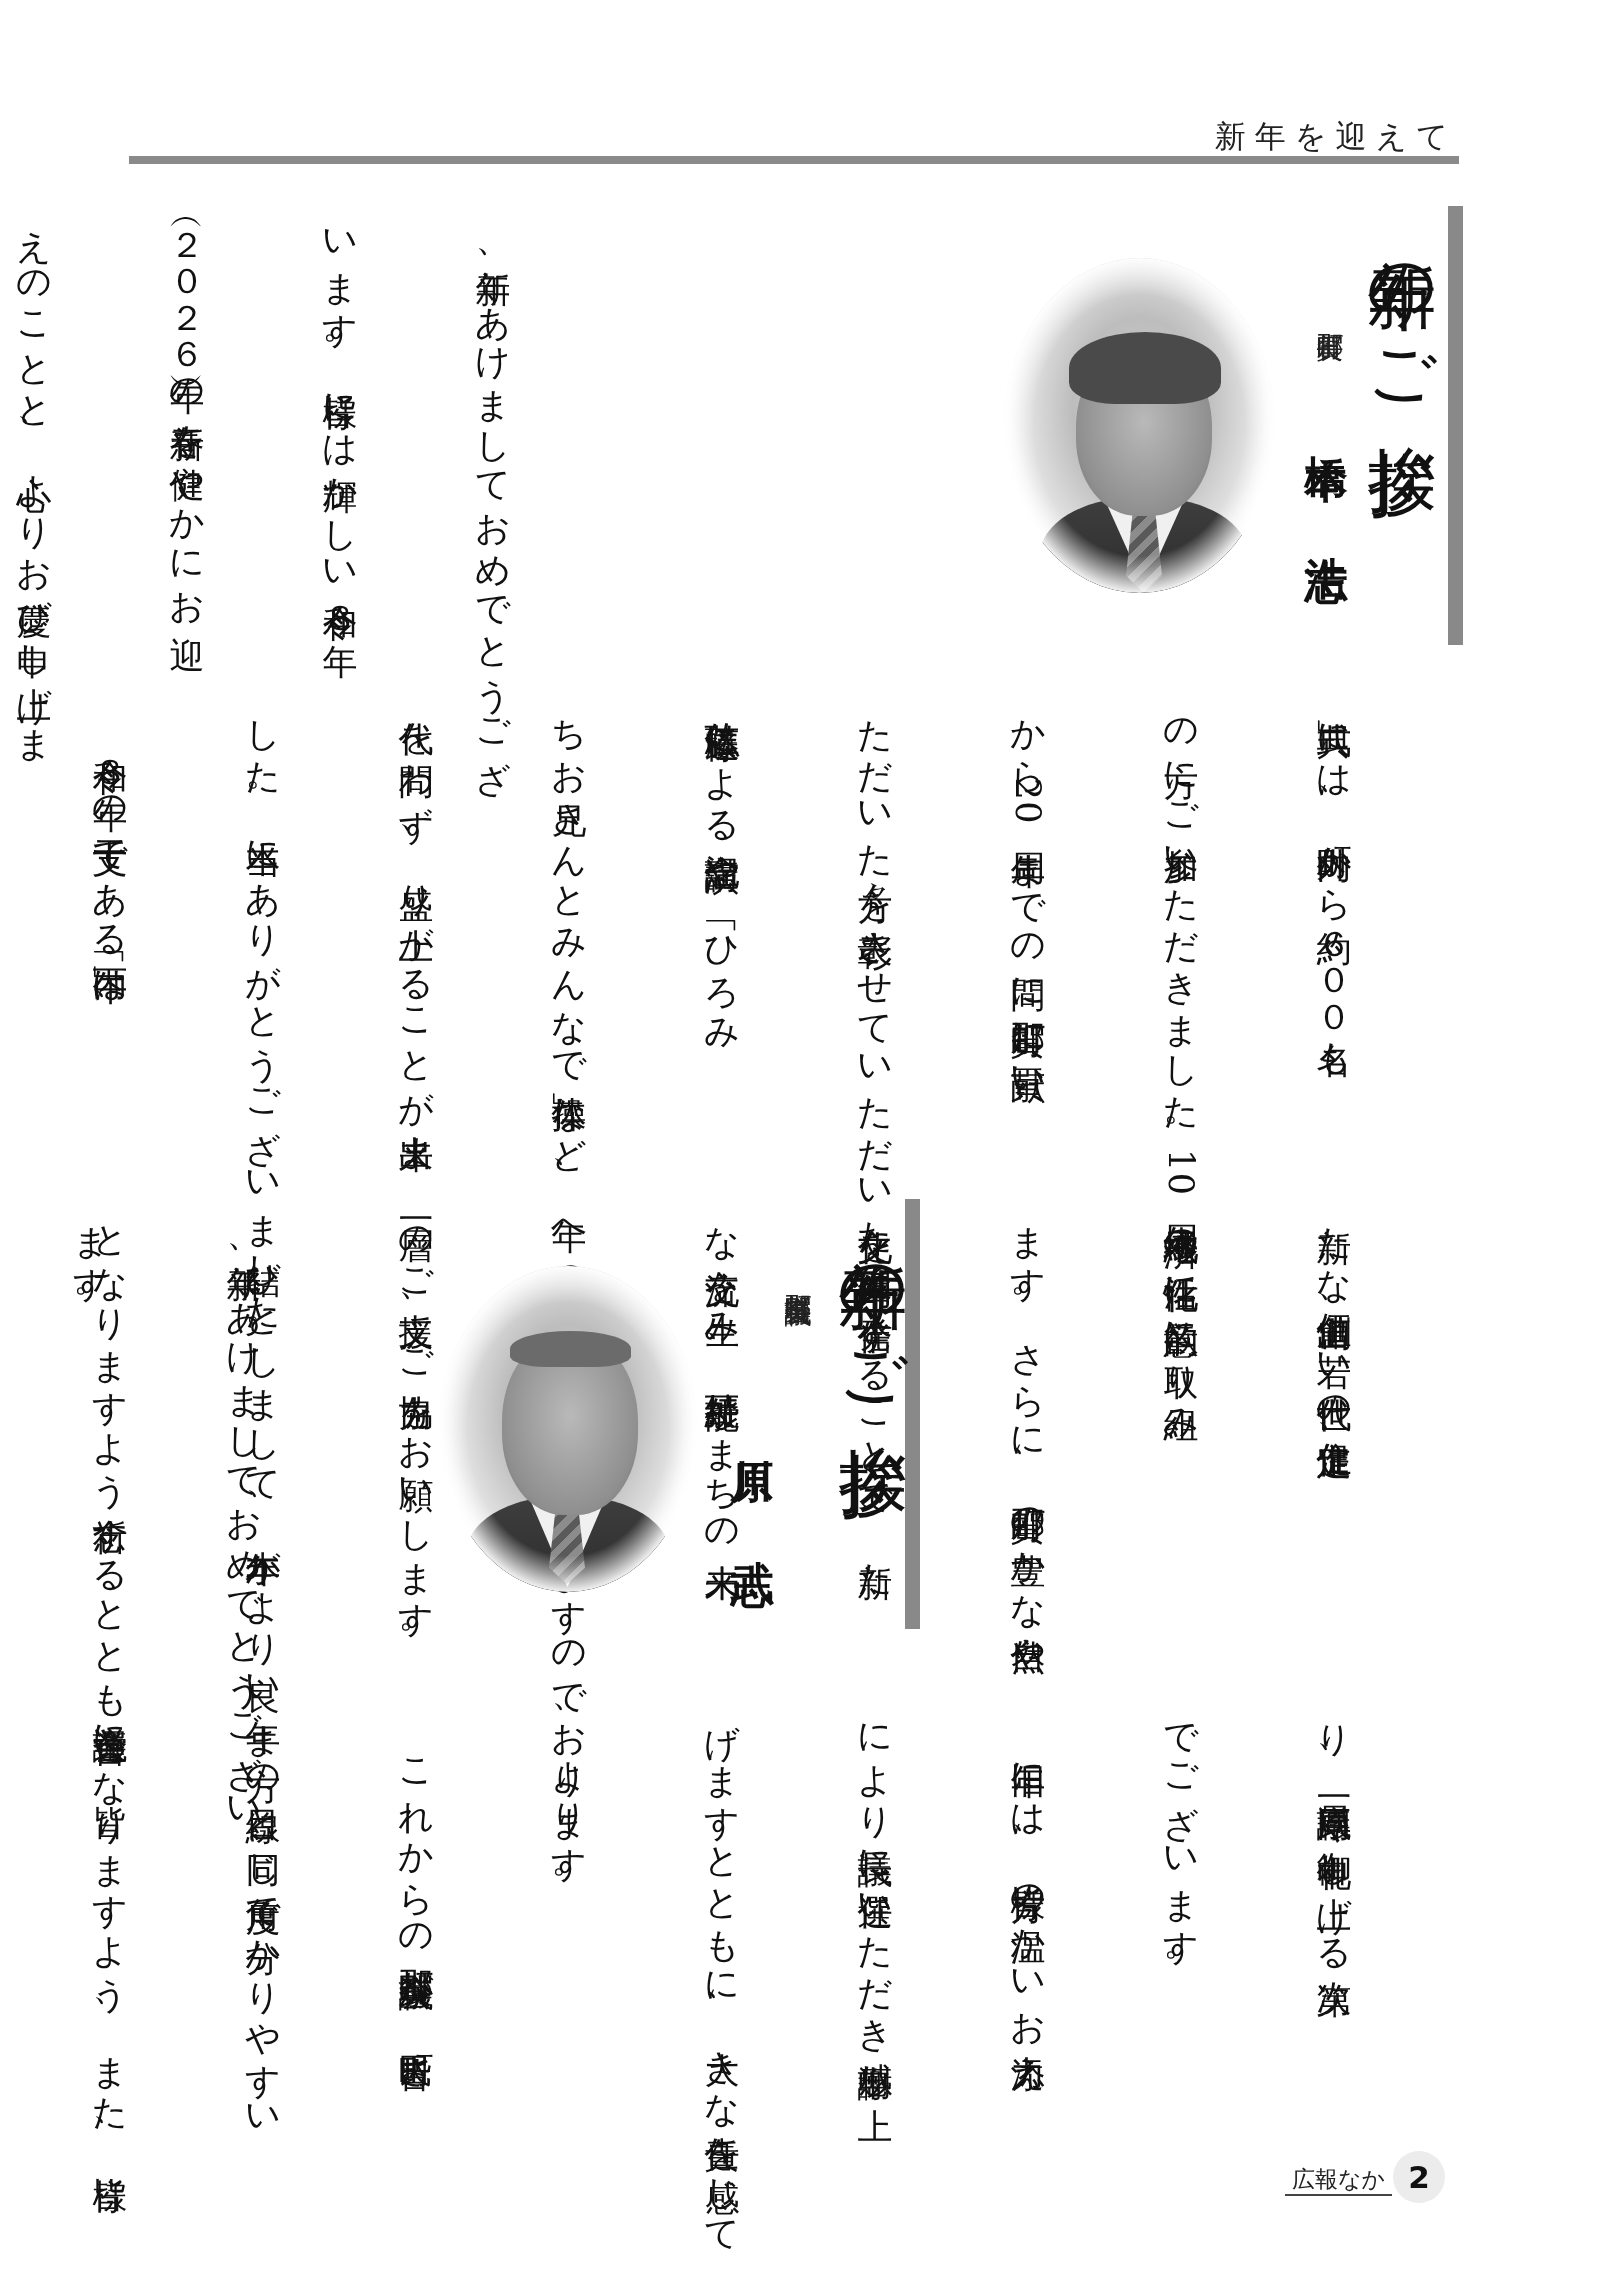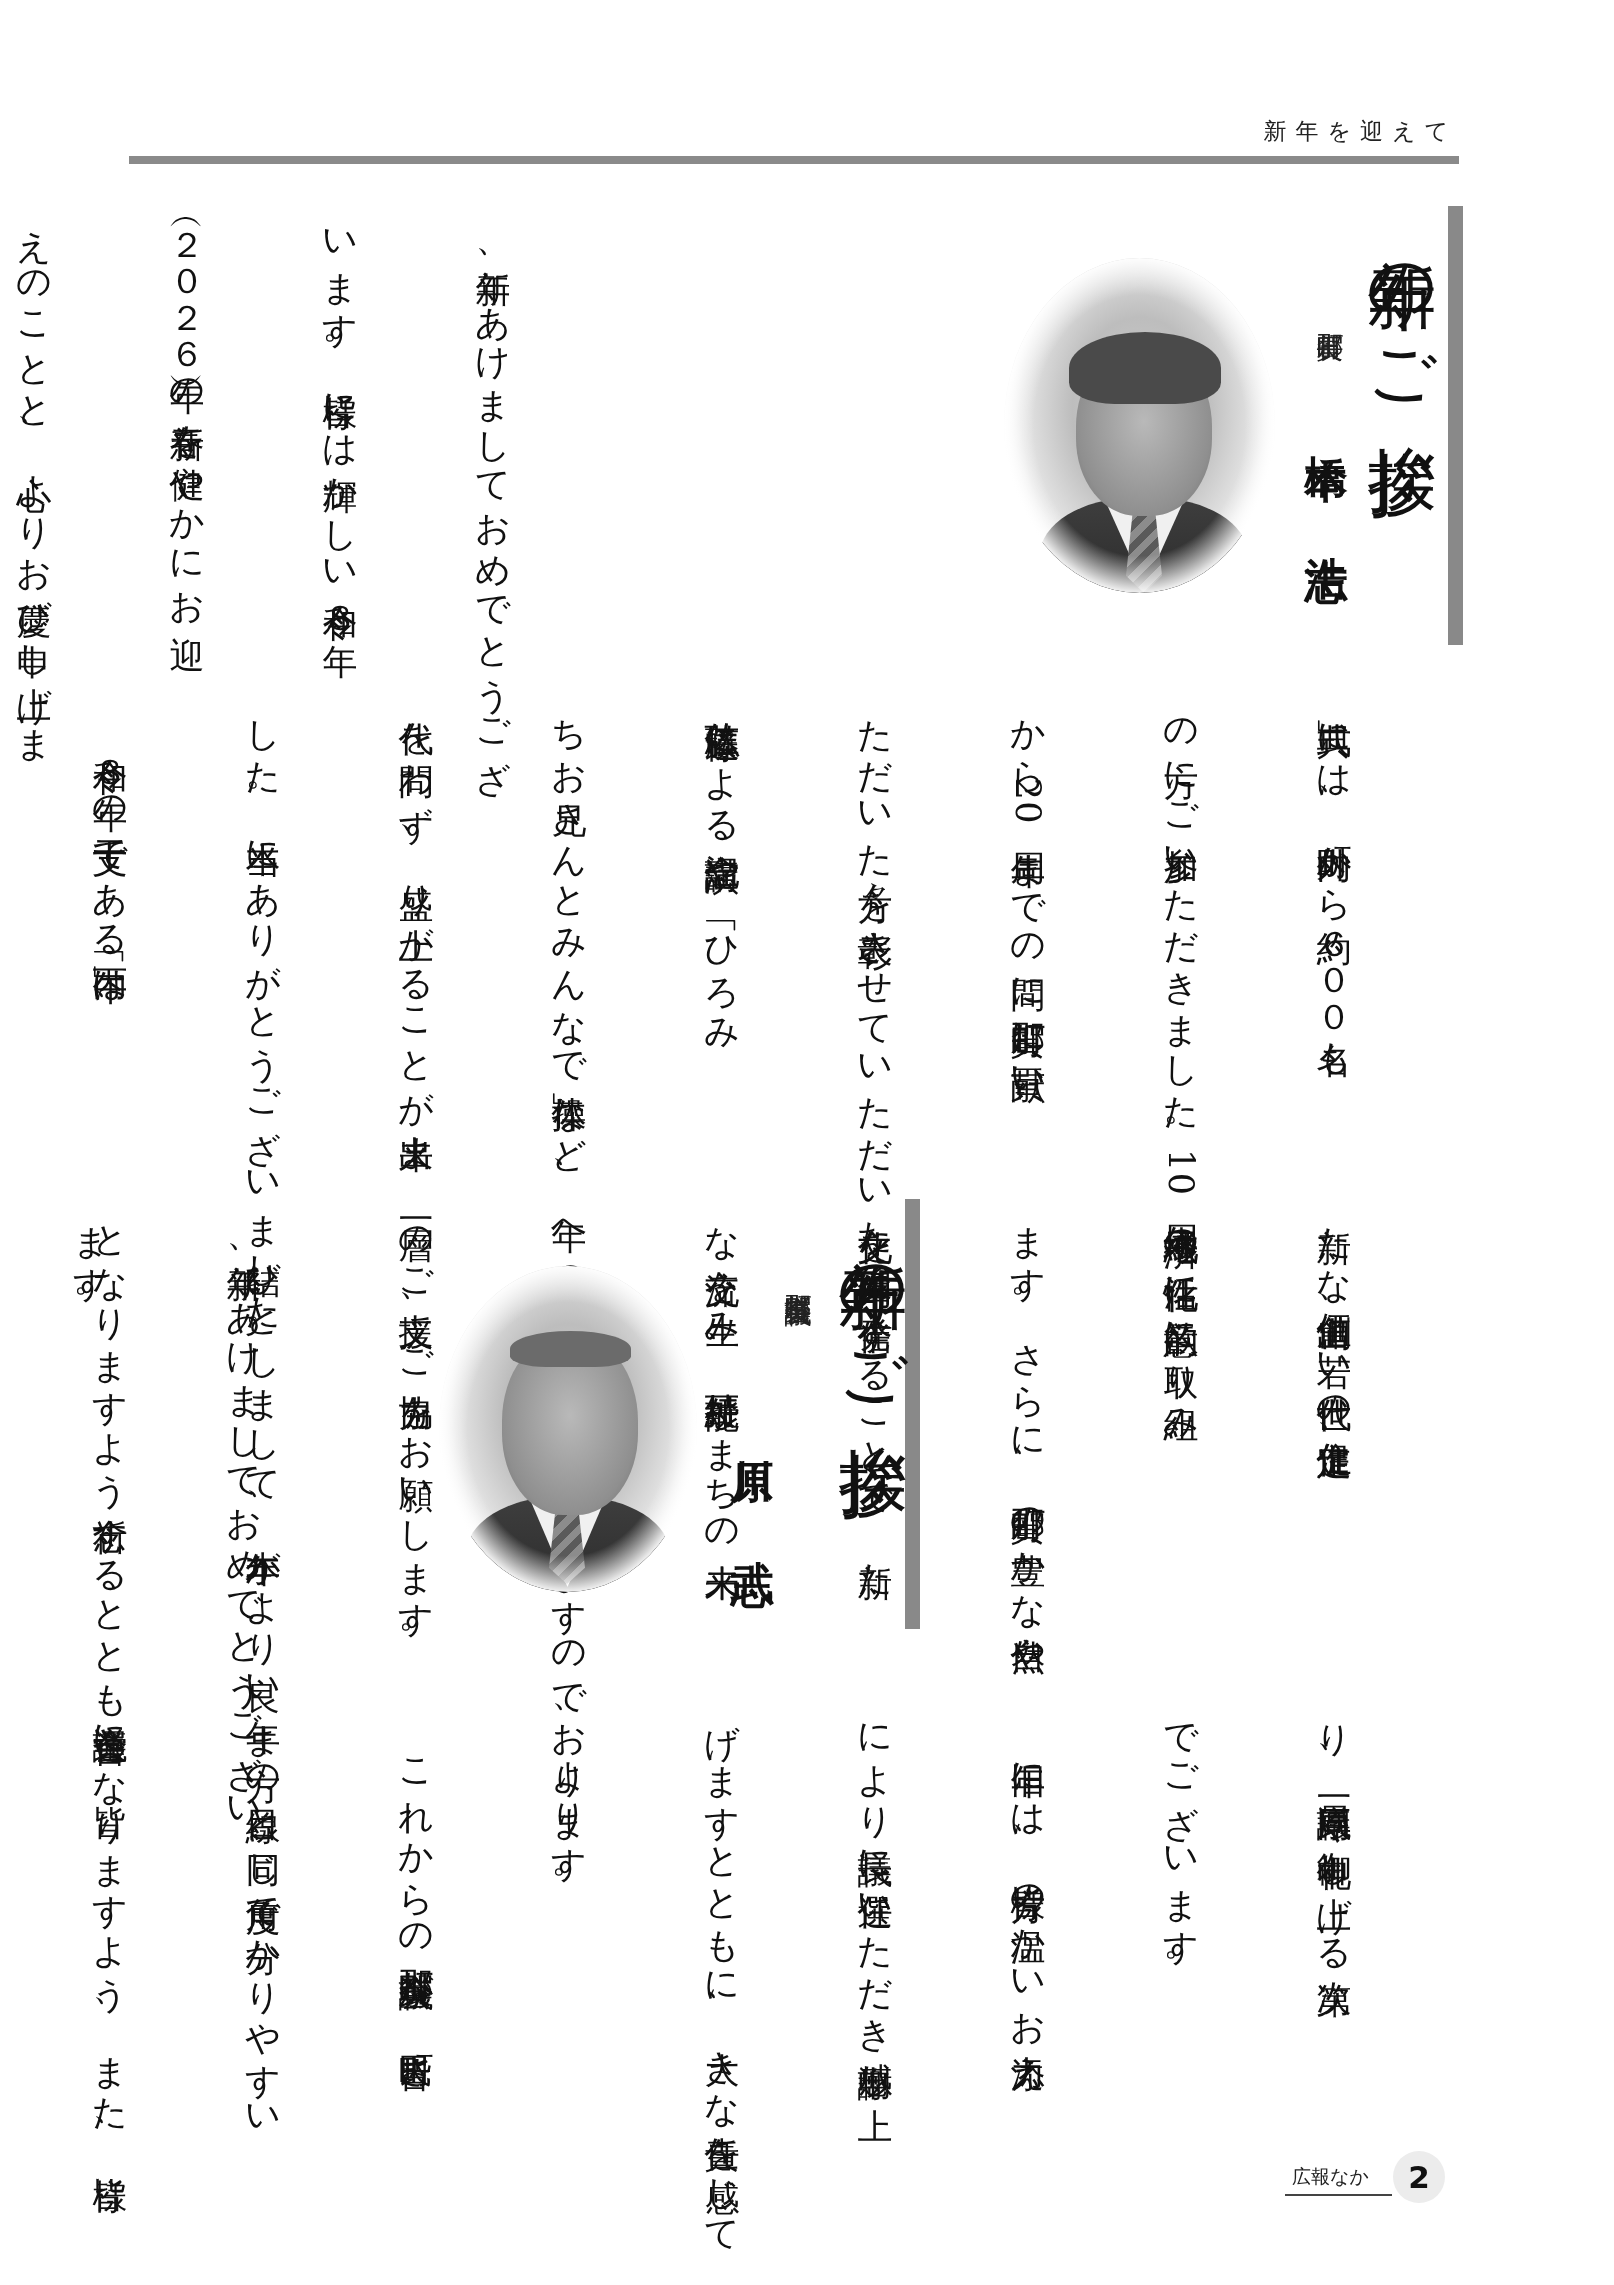--- a/index.html
+++ b/index.html
@@ -1,36 +1,36 @@
 <!DOCTYPE html>
 <html style="font-size:14.5px"><head>
 <meta charset="utf-8">
 <style>
   html, body { margin: 0; padding: 0; background: #ffffff; }
   body { width: 1615px; height: 2285px; position: relative; overflow: hidden; color: #111; font-family: "DejaVu Serif", "Liberation Serif", serif; }
-  .header-title { position: absolute; right: 158px; top: 116px; font-size: 23px; letter-spacing: 9px; color: #222; font-family: Liberation Serif, serif; text-align: right; }
+  .header-title { position: absolute; right: 158px; top: 116px; font-size: 31px; letter-spacing: 9px; color: #222; font-family: Liberation Serif, serif; text-align: right; }
   .header-rule { position: absolute; left: 129px; top: 156px; width: 1330px; height: 8.1px; background: #8a8a8a; }
 
   .vblock { position: absolute; writing-mode: vertical-rl; font-size: 35px; line-height: 51px; letter-spacing: 1.4px; white-space: pre; }
   .vblock p { margin: 0; }
   .title-v { position: absolute; writing-mode: vertical-rl; font-size: 69px; letter-spacing: 7.2px; font-family: "DejaVu Serif", serif; color: #111; }
   .role-v { position: absolute; writing-mode: vertical-rl; font-size: 27px; letter-spacing: 0.9px; color: #222; }
   .name-v { position: absolute; writing-mode: vertical-rl; font-size: 43px; font-weight: bold; letter-spacing: 3.6px; white-space: pre; }
   .vbar { position: absolute; width: 15.4px; background: #898989; }
 
   .photo { position: absolute; border-radius: 50%; overflow: hidden;
            background: radial-gradient(ellipse at 50% 45%, #cfcfcf 0%, #bdbdbd 35%, #e6e6e6 62%, #ffffff 72%); }
   .photo .head { position: absolute; border-radius: 48% 48% 45% 45%; background: radial-gradient(ellipse at 50% 45%, #b9b9b9 0%, #8f8f8f 70%, #6b6b6b 100%); }
   .photo .hair { position: absolute; border-radius: 50% 50% 30% 30%; background: #4a4a4a; }
   .photo .suit { position: absolute; border-radius: 45% 45% 0 0; background: linear-gradient(#3e3e3e, #262626); }
   .photo .shirt { position: absolute; background: #f0f0f0; clip-path: polygon(0 0, 100% 0, 50% 100%); }
   .photo .tie { position: absolute; background: repeating-linear-gradient(135deg, #5a5a5a 0 7.2px, #8c8c8c 7.2px 14.5px); clip-path: polygon(20% 0, 80% 0, 100% 80%, 50% 100%, 0 80%); }
   .photo .fade { position: absolute; inset: 0; border-radius: 50%; background: radial-gradient(ellipse at 50% 50%, rgba(255,255,255,0) 55%, rgba(255,255,255,0.9) 70%, #fff 74%); }
 
-  .footer-label { position: absolute; left: 1292px; top: 2164px; font-size: 19px; color: #222; font-family: "DejaVu Sans", sans-serif; }
+  .footer-label { position: absolute; left: 1292px; top: 2164px; font-size: 23px; color: #222; font-family: "DejaVu Sans", sans-serif; }
   .footer-line { position: absolute; left: 1285px; top: 2194px; width: 107px; height: 1.8px; background: #444; }
   .page-num { position: absolute; left: 1393px; top: 2151px; width: 52px; height: 52px; border-radius: 50%; background: #ececec; font-size: 31px; text-align: center; line-height: 52px; font-family: "DejaVu Sans", sans-serif; font-weight: bold; color: #111; }
 </style>
 </head>
 <body>
 
 <div class="header-title">新年を迎えて</div>
 <div class="header-rule"></div>
 
 <div class="vbar" style="left:1448px; top:206px; height:439px;"></div>

